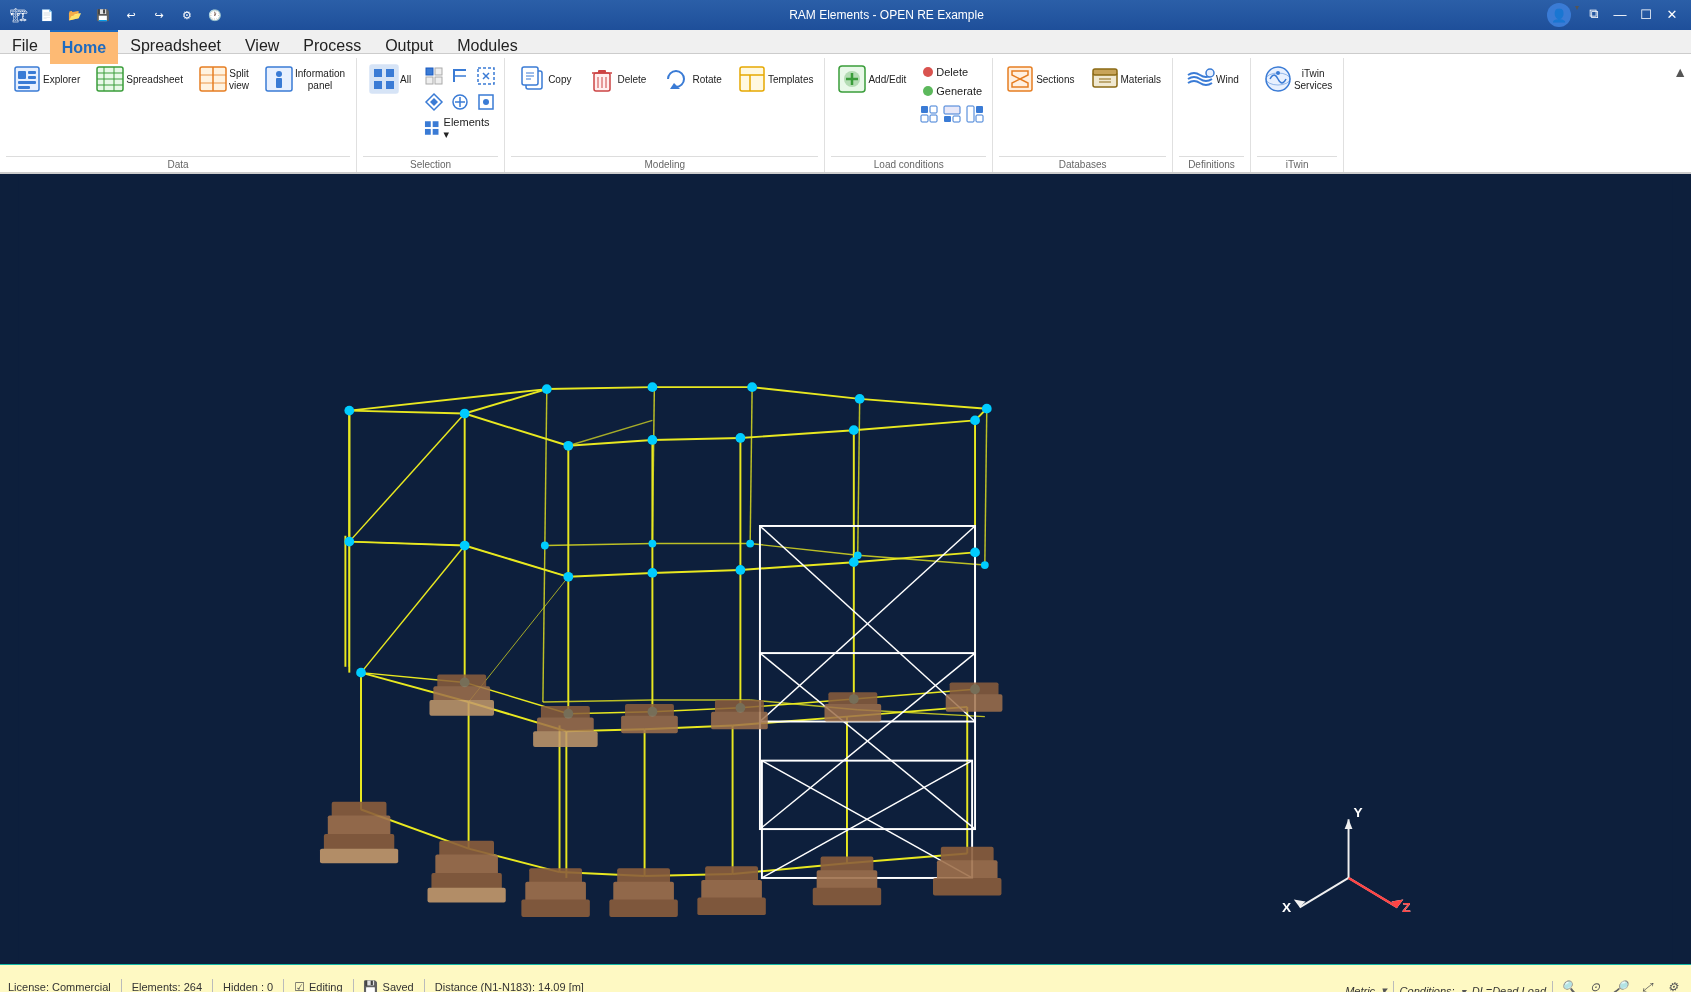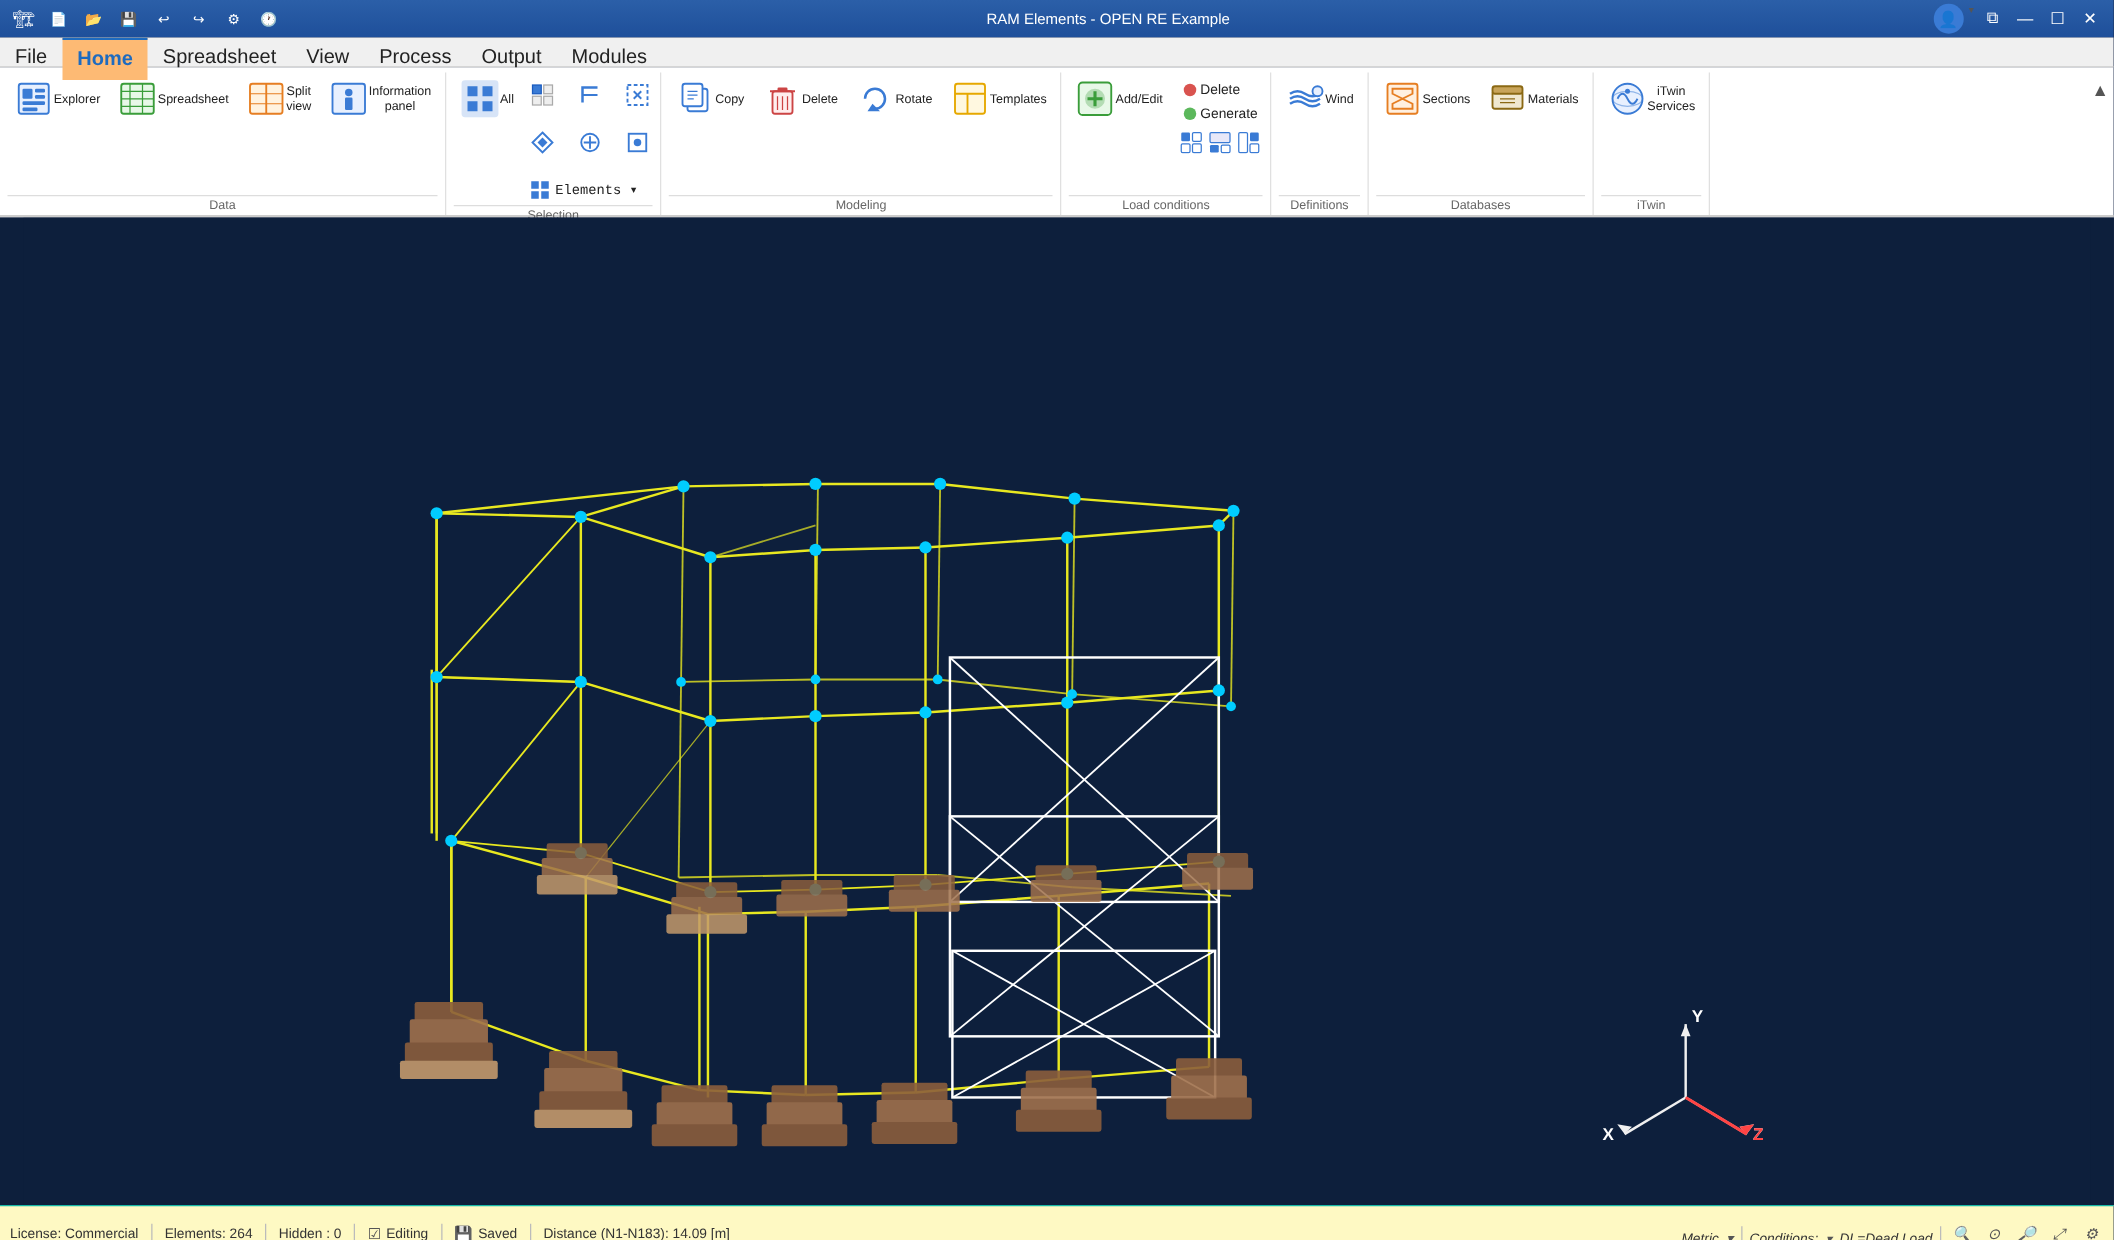--- a/index.html
+++ b/index.html
@@ -292,21 +292,21 @@
             <rect x="2" y="2" width="28" height="28" rx="2" fill="#3a7bd5" opacity="0.2" stroke="#3a7bd5" stroke-width="1.5"></rect>
             <rect x="6" y="6" width="8" height="8" fill="#3a7bd5"></rect>
             <rect x="18" y="6" width="8" height="8" fill="#3a7bd5"></rect>
             <rect x="6" y="18" width="8" height="8" fill="#3a7bd5"></rect>
             <rect x="18" y="18" width="8" height="8" fill="#3a7bd5"></rect>
           </svg>
         </div>
         <div class="label">All</div>
       </div>
 
-      <div style="display:grid; grid-template-columns:24px 24px 24px; grid-template-rows:24px 24px 24px; gap:14px; padding-top:4px;font-family:Liberation Mono, monospace;">
+      <div style="display:grid; grid-template-columns:24px 24px 24px; grid-template-rows:24px 24px 24px; gap:2px; padding-top:4px;">
         <div class="ribbon-btn-small" style="padding:0; justify-content:center;">
           <svg width="20" height="20" viewBox="0 0 20 20">
               <rect x="2" y="2" width="7" height="7" fill="#3a7bd5" stroke="#1a5bbf" stroke-width="1"></rect>
               <rect x="11" y="2" width="7" height="7" fill="#eee" stroke="#aaa" stroke-width="1"></rect>
               <rect x="2" y="11" width="7" height="7" fill="#eee" stroke="#aaa" stroke-width="1"></rect>
               <rect x="11" y="11" width="7" height="7" fill="#eee" stroke="#aaa" stroke-width="1"></rect>
             </svg>
         </div>
         <div class="ribbon-btn-small" style="padding:0; justify-content:center;">
           <svg width="20" height="20" viewBox="0 0 20 20">
@@ -460,56 +460,56 @@
       </div>
     </div>
     <div class="ribbon-group-label">Load conditions</div>
   </div>
 
   <div class="ribbon-group">
     <div class="ribbon-group-items">
       <div class="ribbon-btn">
         <div class="icon">
           <svg width="32" height="32" viewBox="0 0 32 32">
+            <rect x="4" y="4" width="24" height="24" rx="2" fill="#fff0e0" stroke="#e67e22" stroke-width="1.5"></rect>
+            <polygon points="8,8 24,8 24,12 16,16 24,20 24,24 8,24 8,20 16,16 8,12" fill="none" stroke="#e67e22" stroke-width="1.5"></polygon>
+          </svg>
+        </div>
+        <div class="label">Sections</div>
+      </div>
+      <div class="ribbon-btn">
+        <div class="icon">
+          <svg width="32" height="32" viewBox="0 0 32 32">
+            <rect x="4" y="10" width="24" height="14" rx="2" fill="#f0e8d0" stroke="#8b6914" stroke-width="1.5"></rect>
+            <rect x="4" y="6" width="24" height="6" rx="2" fill="#c8a45a" stroke="#8b6914" stroke-width="1.5"></rect>
+            <line x1="10" y1="16" x2="22" y2="16" stroke="#8b6914" stroke-width="1"></line>
+            <line x1="10" y1="19" x2="22" y2="19" stroke="#8b6914" stroke-width="1"></line>
+          </svg>
+        </div>
+        <div class="label">Materials</div>
+      </div>
+    </div>
+    <div class="ribbon-group-label">Databases</div>
+  </div>
+
+  <div class="ribbon-group">
+    <div class="ribbon-group-items">
+      <div class="ribbon-btn">
+        <div class="icon">
+          <svg width="32" height="32" viewBox="0 0 32 32">
             <path d="M4,12 Q10,8 16,12 Q22,16 28,12" fill="none" stroke="#3a7bd5" stroke-width="2"></path>
             <path d="M4,16 Q10,12 16,16 Q22,20 28,16" fill="none" stroke="#3a7bd5" stroke-width="2"></path>
             <path d="M4,20 Q10,16 16,20 Q22,24 28,20" fill="none" stroke="#3a7bd5" stroke-width="2"></path>
             <circle cx="26" cy="10" r="4" fill="#e8f0fe" stroke="#3a7bd5" stroke-width="1.5"></circle>
           </svg>
         </div>
         <div class="label">Wind</div>
       </div>
     </div>
     <div class="ribbon-group-label">Definitions</div>
-  </div>
-
-  <div class="ribbon-group">
-    <div class="ribbon-group-items">
-      <div class="ribbon-btn">
-        <div class="icon">
-          <svg width="32" height="32" viewBox="0 0 32 32">
-            <rect x="4" y="4" width="24" height="24" rx="2" fill="#fff0e0" stroke="#e67e22" stroke-width="1.5"></rect>
-            <polygon points="8,8 24,8 24,12 16,16 24,20 24,24 8,24 8,20 16,16 8,12" fill="none" stroke="#e67e22" stroke-width="1.5"></polygon>
-          </svg>
-        </div>
-        <div class="label">Sections</div>
-      </div>
-      <div class="ribbon-btn">
-        <div class="icon">
-          <svg width="32" height="32" viewBox="0 0 32 32">
-            <rect x="4" y="10" width="24" height="14" rx="2" fill="#f0e8d0" stroke="#8b6914" stroke-width="1.5"></rect>
-            <rect x="4" y="6" width="24" height="6" rx="2" fill="#c8a45a" stroke="#8b6914" stroke-width="1.5"></rect>
-            <line x1="10" y1="16" x2="22" y2="16" stroke="#8b6914" stroke-width="1"></line>
-            <line x1="10" y1="19" x2="22" y2="19" stroke="#8b6914" stroke-width="1"></line>
-          </svg>
-        </div>
-        <div class="label">Materials</div>
-      </div>
-    </div>
-    <div class="ribbon-group-label">Databases</div>
   </div>
 
   <div class="ribbon-group">
     <div class="ribbon-group-items">
       <div class="ribbon-btn">
         <div class="icon">
           <svg width="32" height="32" viewBox="0 0 32 32">
             <circle cx="16" cy="16" r="12" fill="#e8f0fe" stroke="#3a7bd5" stroke-width="1.5"></circle>
             <path d="M8,16 Q12,8 16,16 Q20,24 24,16" fill="none" stroke="#3a7bd5" stroke-width="1.5"></path>
             <ellipse cx="16" cy="16" rx="12" ry="6" fill="none" stroke="#3a7bd5" stroke-width="1" opacity="0.5"></ellipse>

